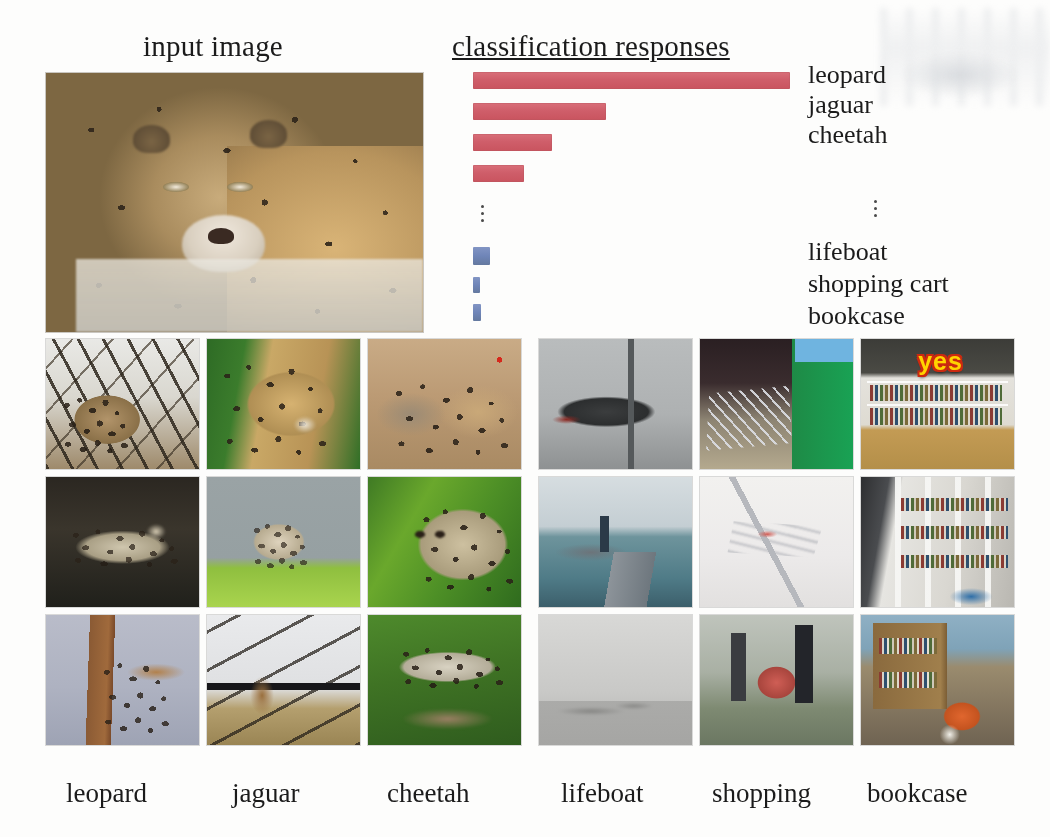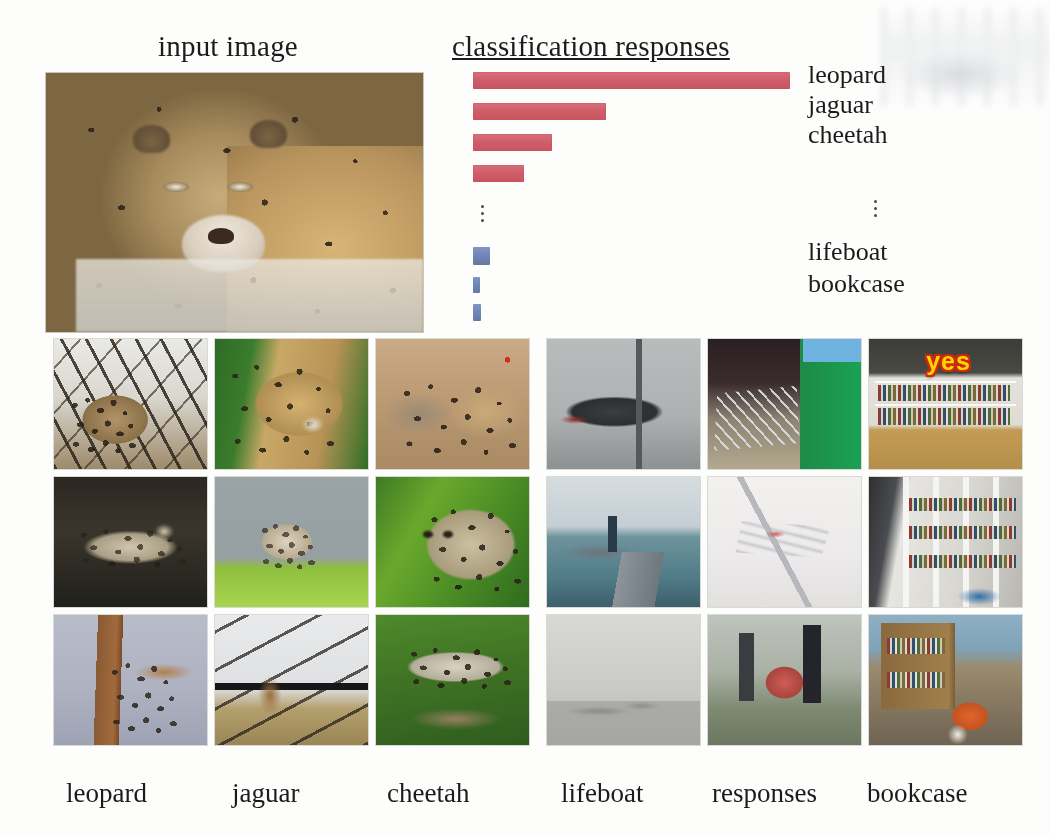--- a/index.html
+++ b/index.html
@@ -25,21 +25,21 @@
     position:absolute;left:900px;top:52px;width:120px;height:46px;
     border-radius:50%/40%;
     background:radial-gradient(ellipse at 50% 50%, rgba(212,215,219,.85) 0%, rgba(255,255,255,0) 70%);
     filter:blur(2.5px);pointer-events:none;
   }
 
   
   .title{
     position:absolute;font-size:29px;letter-spacing:.2px;white-space:nowrap;
   }
-  #title-input{left:158px;top:30px;text-align:right;}
+  #title-input{left:143px;top:30px;text-align:right;}
   #title-class{left:452px;top:30px;text-decoration:underline;}
 
   
   .input-photo{
     position:absolute;left:45px;top:72px;width:377px;height:259px;
     border:1px solid #c9c6c0;overflow:hidden;
   }
 
   
   .chart{position:absolute;left:473px;top:66px;width:340px;height:255px;}
@@ -52,21 +52,21 @@
 
   
   .legend{position:absolute;left:808px;top:60px;width:235px;}
   .legend .lbl{font-size:26px;line-height:30px;white-space:nowrap;}
   .legend-dots{position:absolute;left:874px;top:200px;}
   .legend-dots span{display:block;width:3px;height:3px;background:#4a4a4a;border-radius:50%;margin-bottom:4px;}
   .legend2{position:absolute;left:808px;top:236px;width:240px;}
   .legend2 .lbl{font-size:26px;line-height:32px;white-space:nowrap;}
 
   
-  .grid{position:absolute;display:grid;gap:6px;margin-left:8px;}
+  .grid{position:absolute;display:grid;gap:6px;}
   #grid-left{left:45px;top:338px;width:477px;height:430px;
              grid-template-columns:155px 155px 155px;grid-template-rows:132px 132px 132px;}
   #grid-right{left:538px;top:338px;width:477px;height:430px;
              grid-template-columns:155px 155px 155px;grid-template-rows:132px 132px 132px;}
   .cell{position:relative;overflow:hidden;border:1px solid rgba(150,150,150,.35);}
 
   
   .botlabel{position:absolute;top:778px;font-size:27px;white-space:nowrap;}
 
   
@@ -184,20 +184,21 @@
   </div>
 
   <div class="legend-dots">
     <span></span>
       <span></span>
       <span></span>
   </div>
 
   <div class="legend2">
     <div class="lbl">lifeboat</div>
+    <div class="lbl">shopping cart</div>
     <div class="lbl">bookcase</div>
   </div>
 
   <div class="grid" id="grid-left">
 
     <div class="cell">
       <div class="ph" style="background:linear-gradient(180deg,#e9e9e6 0%,#d9d7cf 45%,#9e8a6b 100%);"></div>
       <div class="ph" style="background:
         radial-gradient(ellipse 46px 34px at 40% 62%, #b2946a 0%, #8a7048 70%, transparent 72%),
         repeating-linear-gradient(62deg, rgba(45,38,28,.85) 0px, rgba(45,38,28,.85) 3px, transparent 3px, transparent 22px),
@@ -343,16 +344,16 @@
       <div class="bookrow" style="left:12%;top:44%;width:38%;height:12%;"></div>
       <div class="ph" style="background:radial-gradient(ellipse 26px 20px at 66% 78%, #e0662e 0%, #c4531f 66%, transparent 72%);"></div>
       <div class="ph" style="background:radial-gradient(ellipse 14px 14px at 58% 92%, #f1efe8 0%, transparent 72%);"></div>
     </div>
   </div>
 
   <div class="botlabel" style="left:66px;">leopard</div>
   <div class="botlabel" style="left:232px;">jaguar</div>
   <div class="botlabel" style="left:387px;">cheetah</div>
   <div class="botlabel" style="left:561px;">lifeboat</div>
-  <div class="botlabel" style="left:712px;">responses</div>
+  <div class="botlabel" style="left:712px;">shopping</div>
   <div class="botlabel" style="left:867px;">bookcase</div>
 
 </div>
 
 </body></html>

